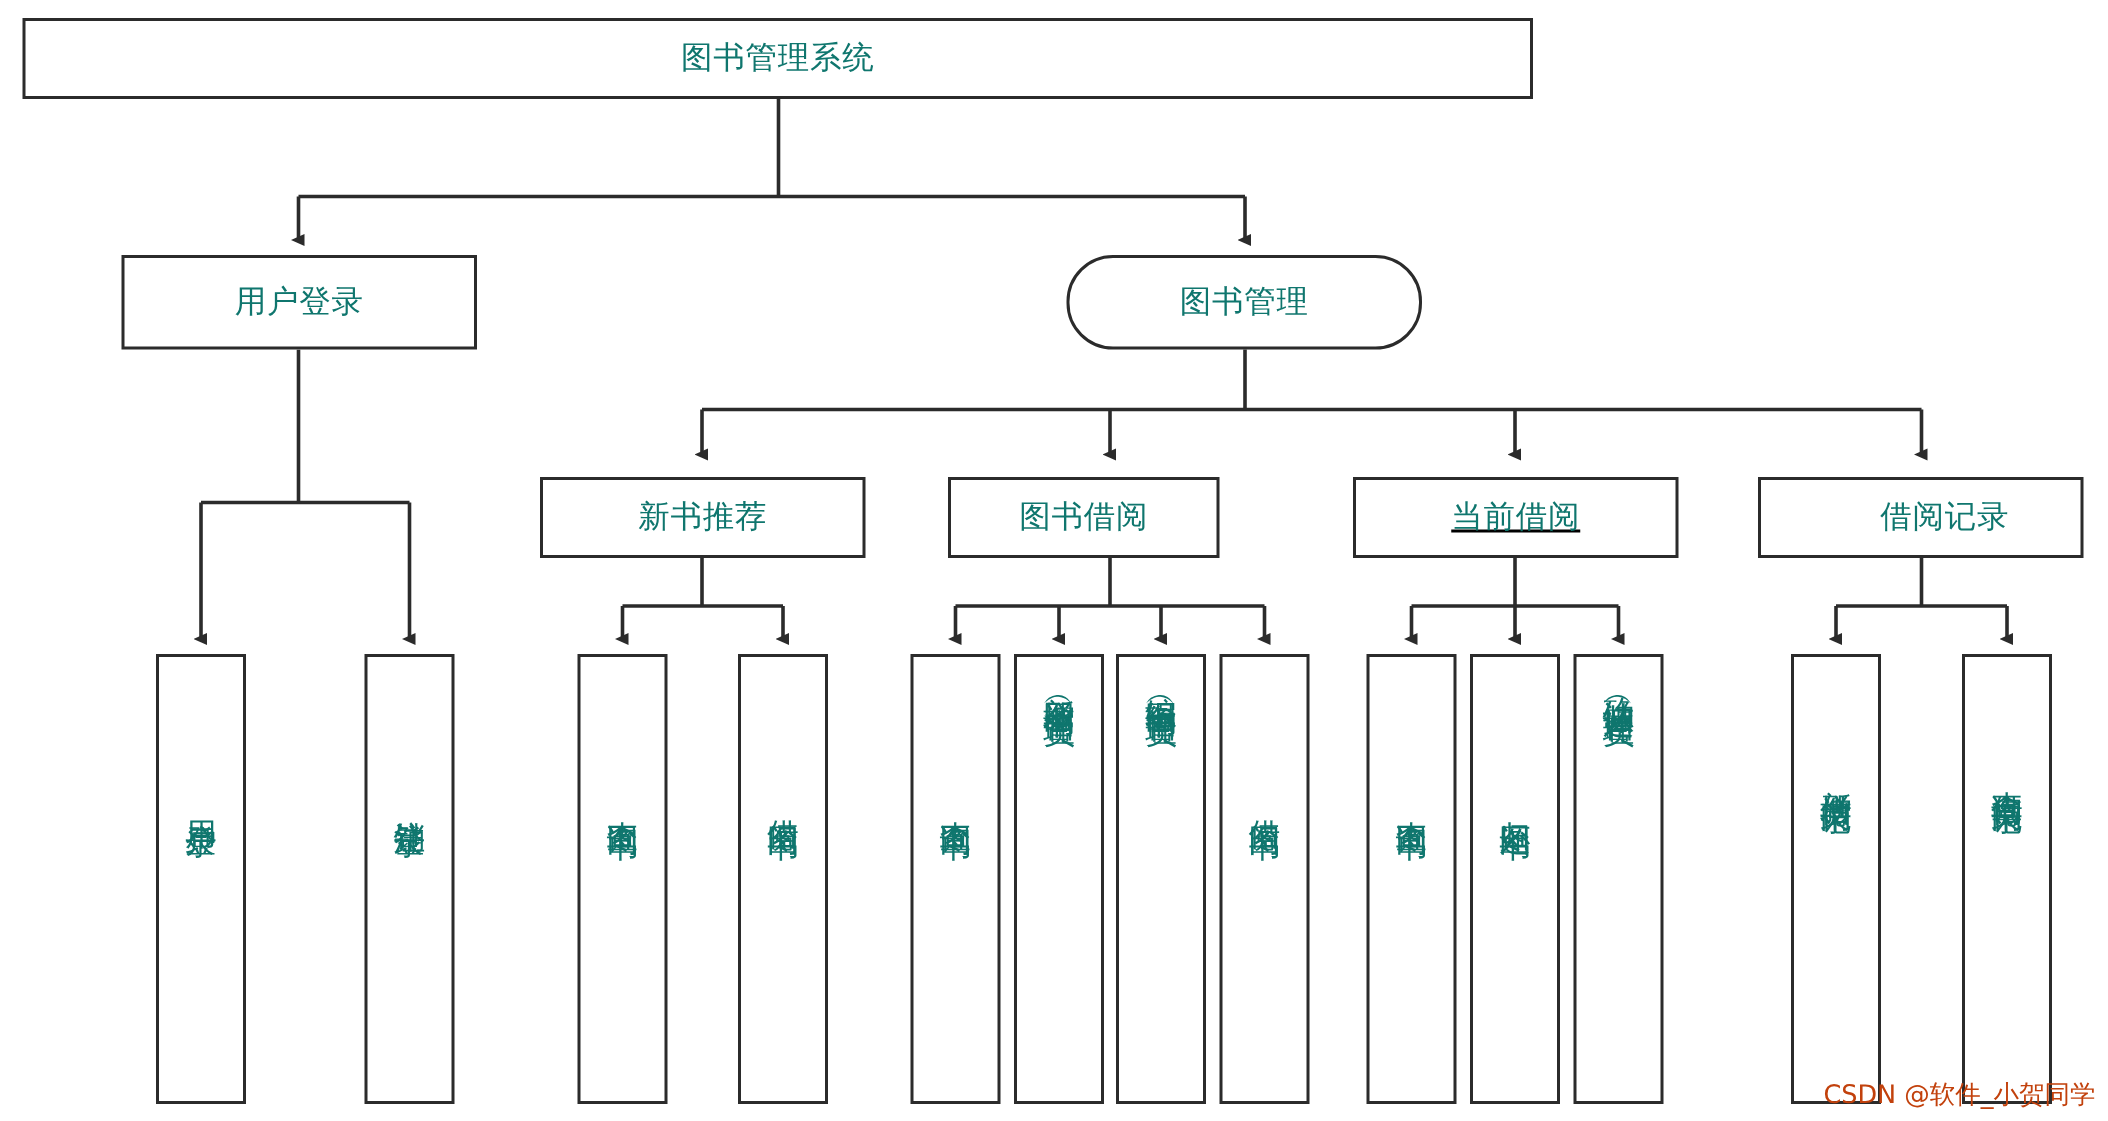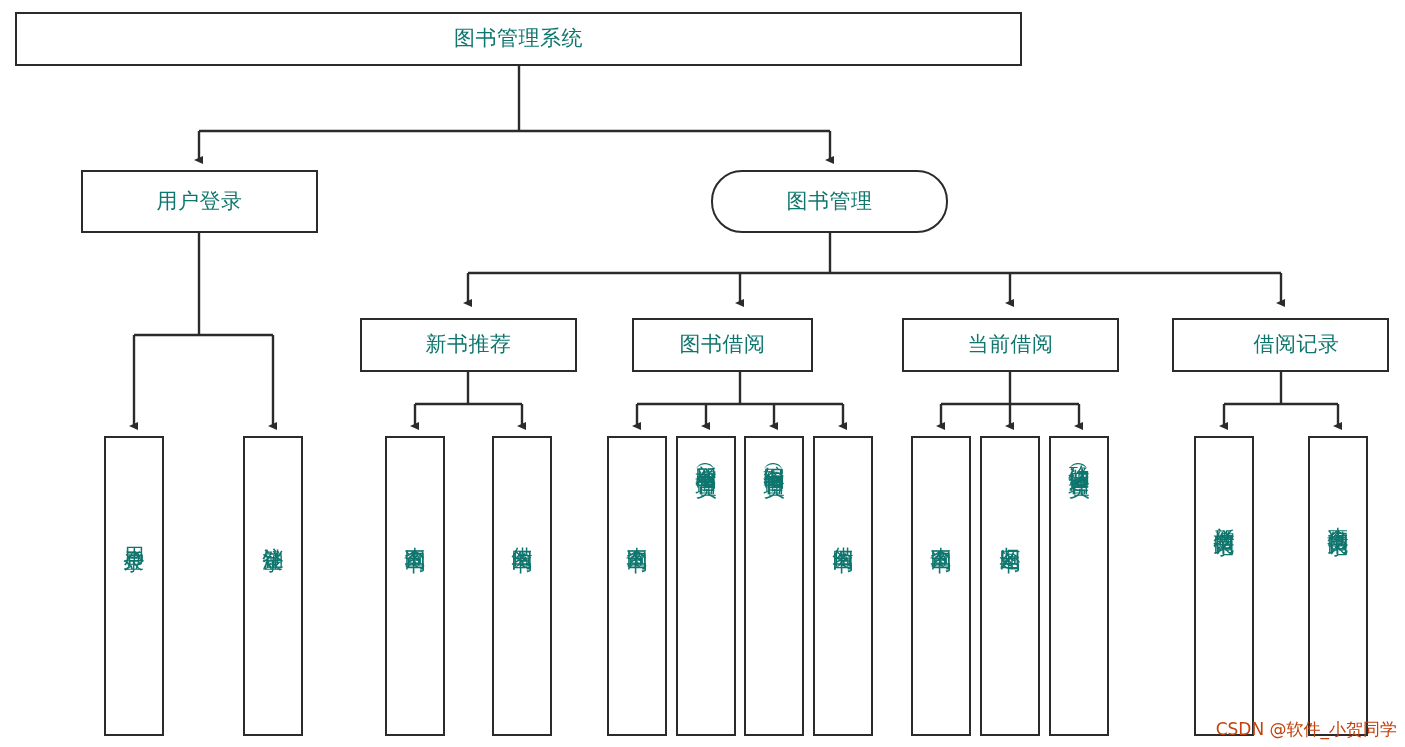--- a/index.html
+++ b/index.html
@@ -141,21 +141,21 @@
   <div class="node horizontal" style="left:711px; top:170px; width:237px; height:63px;border-radius:31px;">
     <span class="node-label">图书管理</span>
   </div>
 
   <div class="node horizontal" style="left:360px; top:318px; width:217px; height:54px;">
     <span class="node-label">新书推荐</span>
   </div>
   <div class="node horizontal" style="left:632px; top:318px; width:181px; height:54px;">
     <span class="node-label">图书借阅</span>
   </div>
-  <div class="node horizontal" style="left:902px; top:318px; width:217px; height:54px;">
+  <div class="node horizontal" style="left:902px; top:318px; width:217px; height:54px;text-decoration:underline;">
     <span class="node-label">当前借阅</span>
   </div>
   <div class="node horizontal" style="left:1172px; top:318px; width:217px; height:54px;padding-left:32px;">
     <span class="node-label">借阅记录</span>
   </div>
 
   <div class="node vertical mid" style="left:104px; top:436px; width:60px; height:300px;">
     <span class="node-label">用户登录</span>
   </div>
   <div class="node vertical mid" style="left:243px; top:436px; width:60px; height:300px;">

